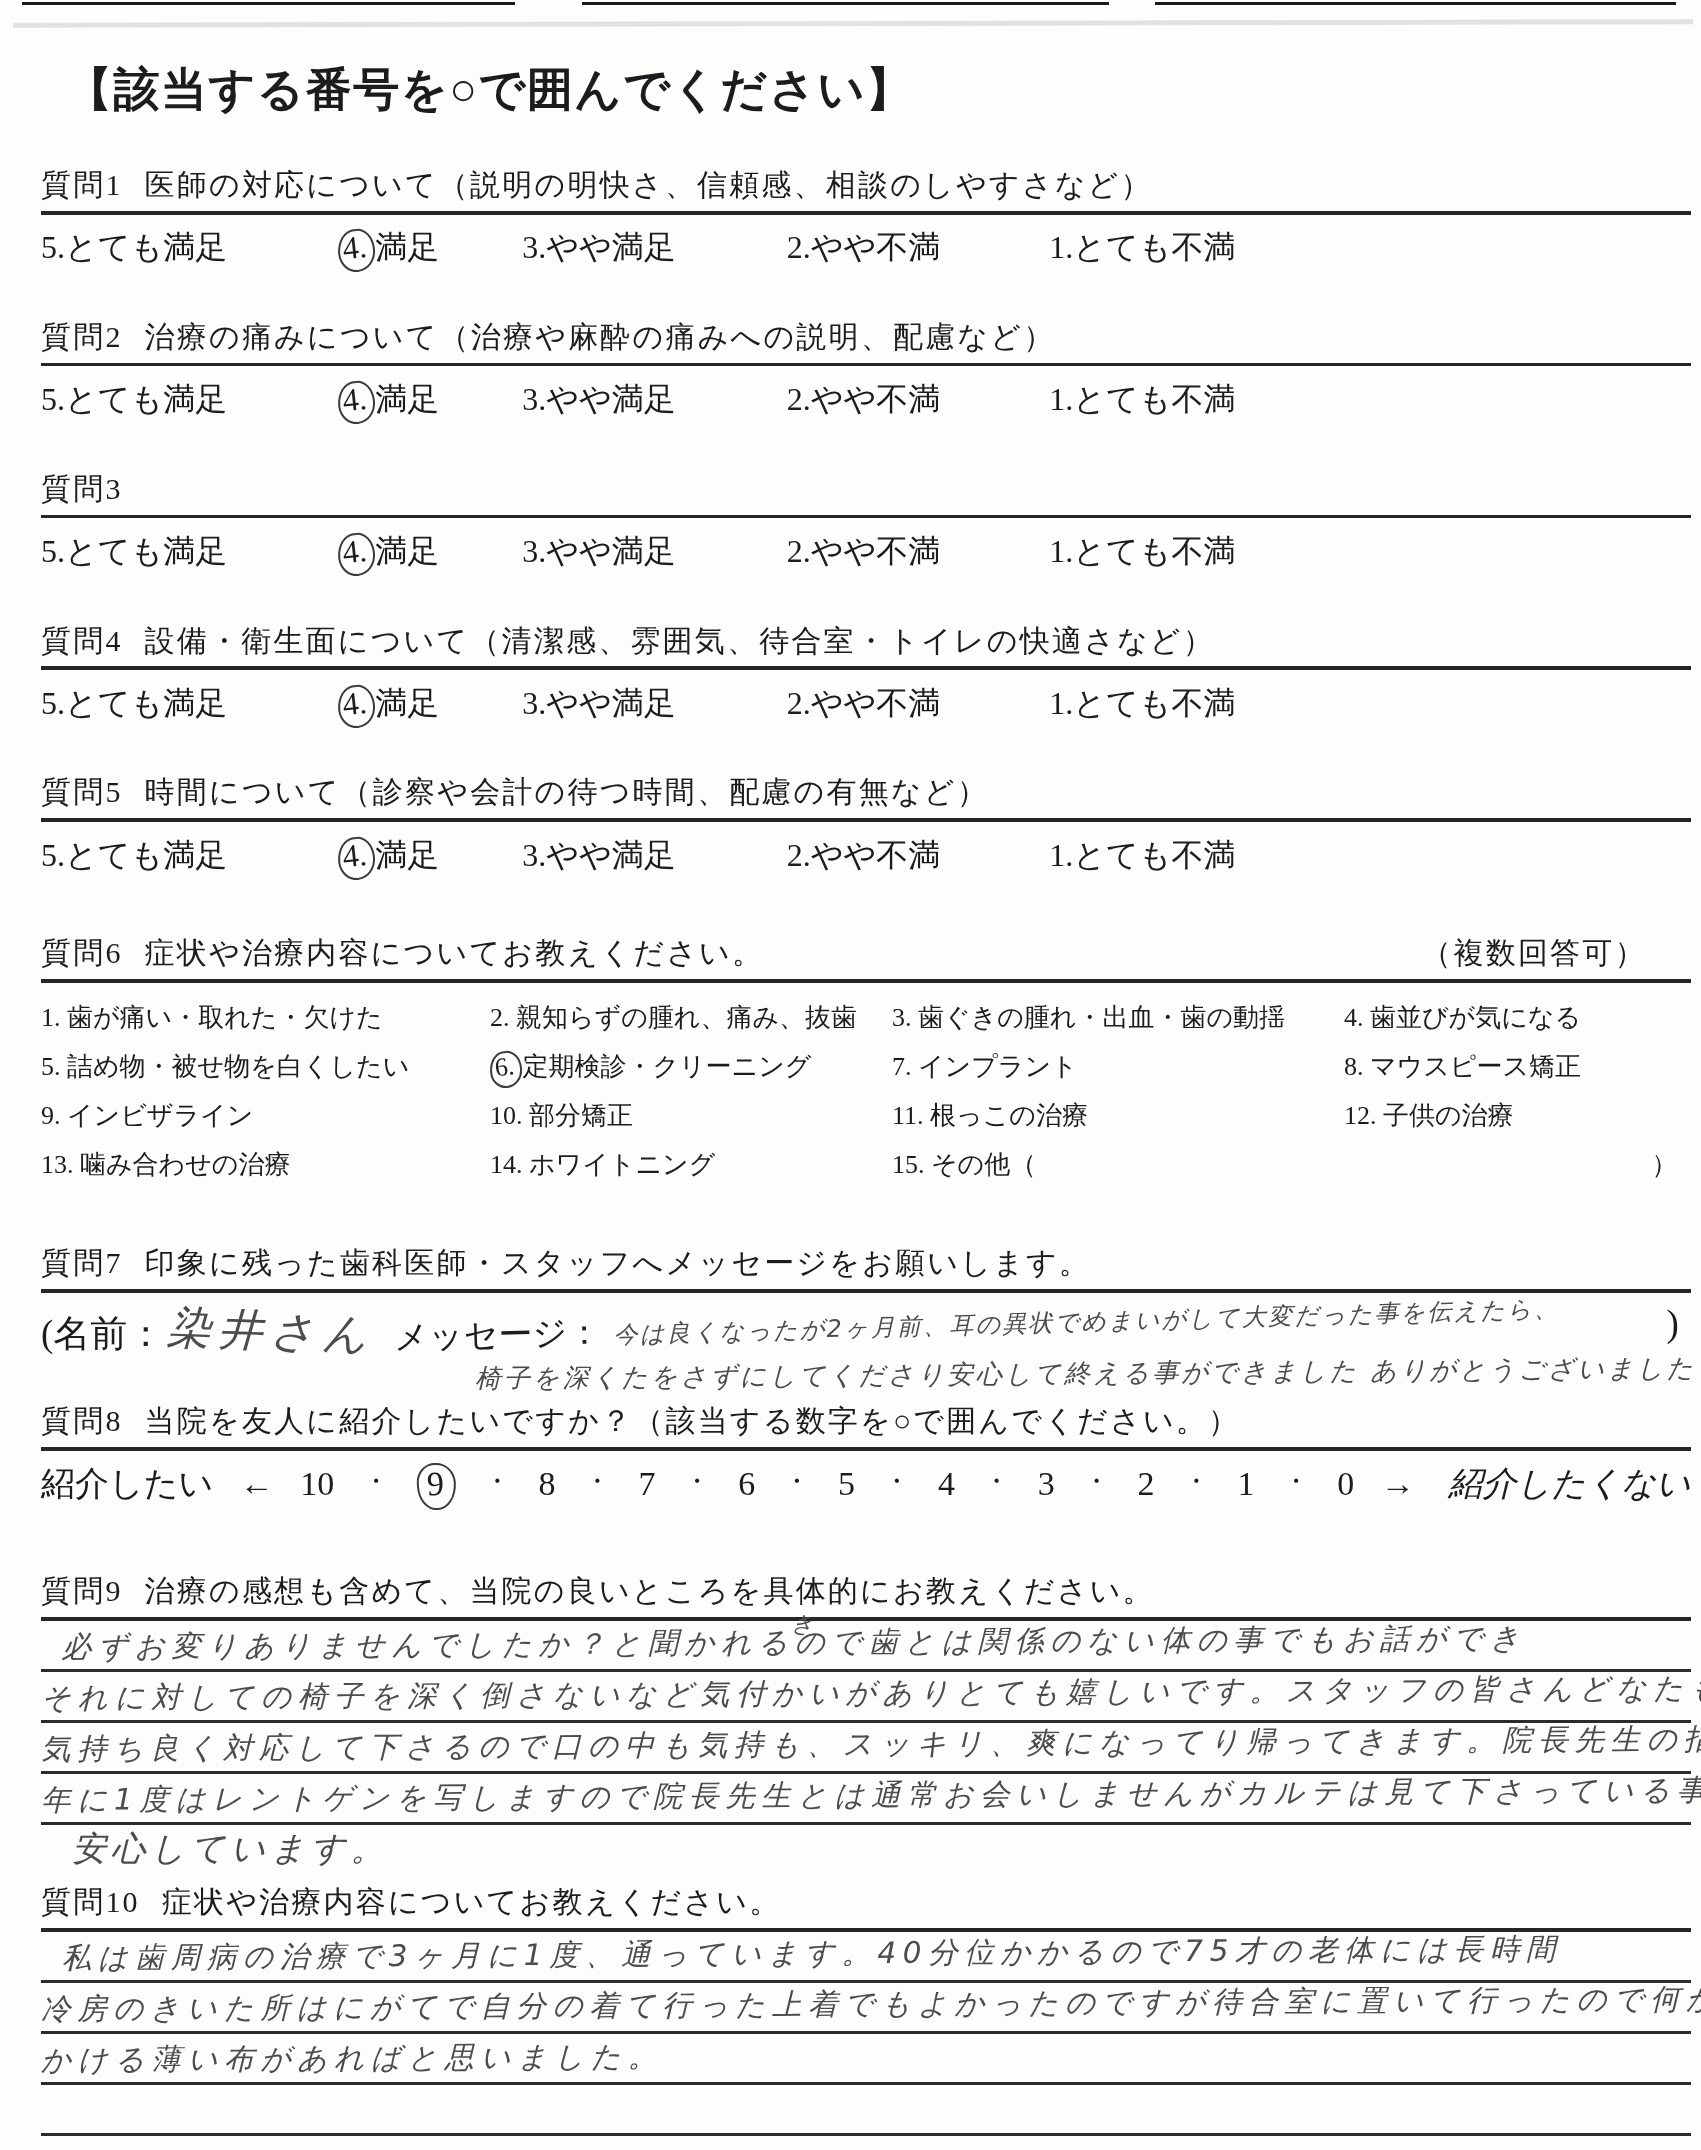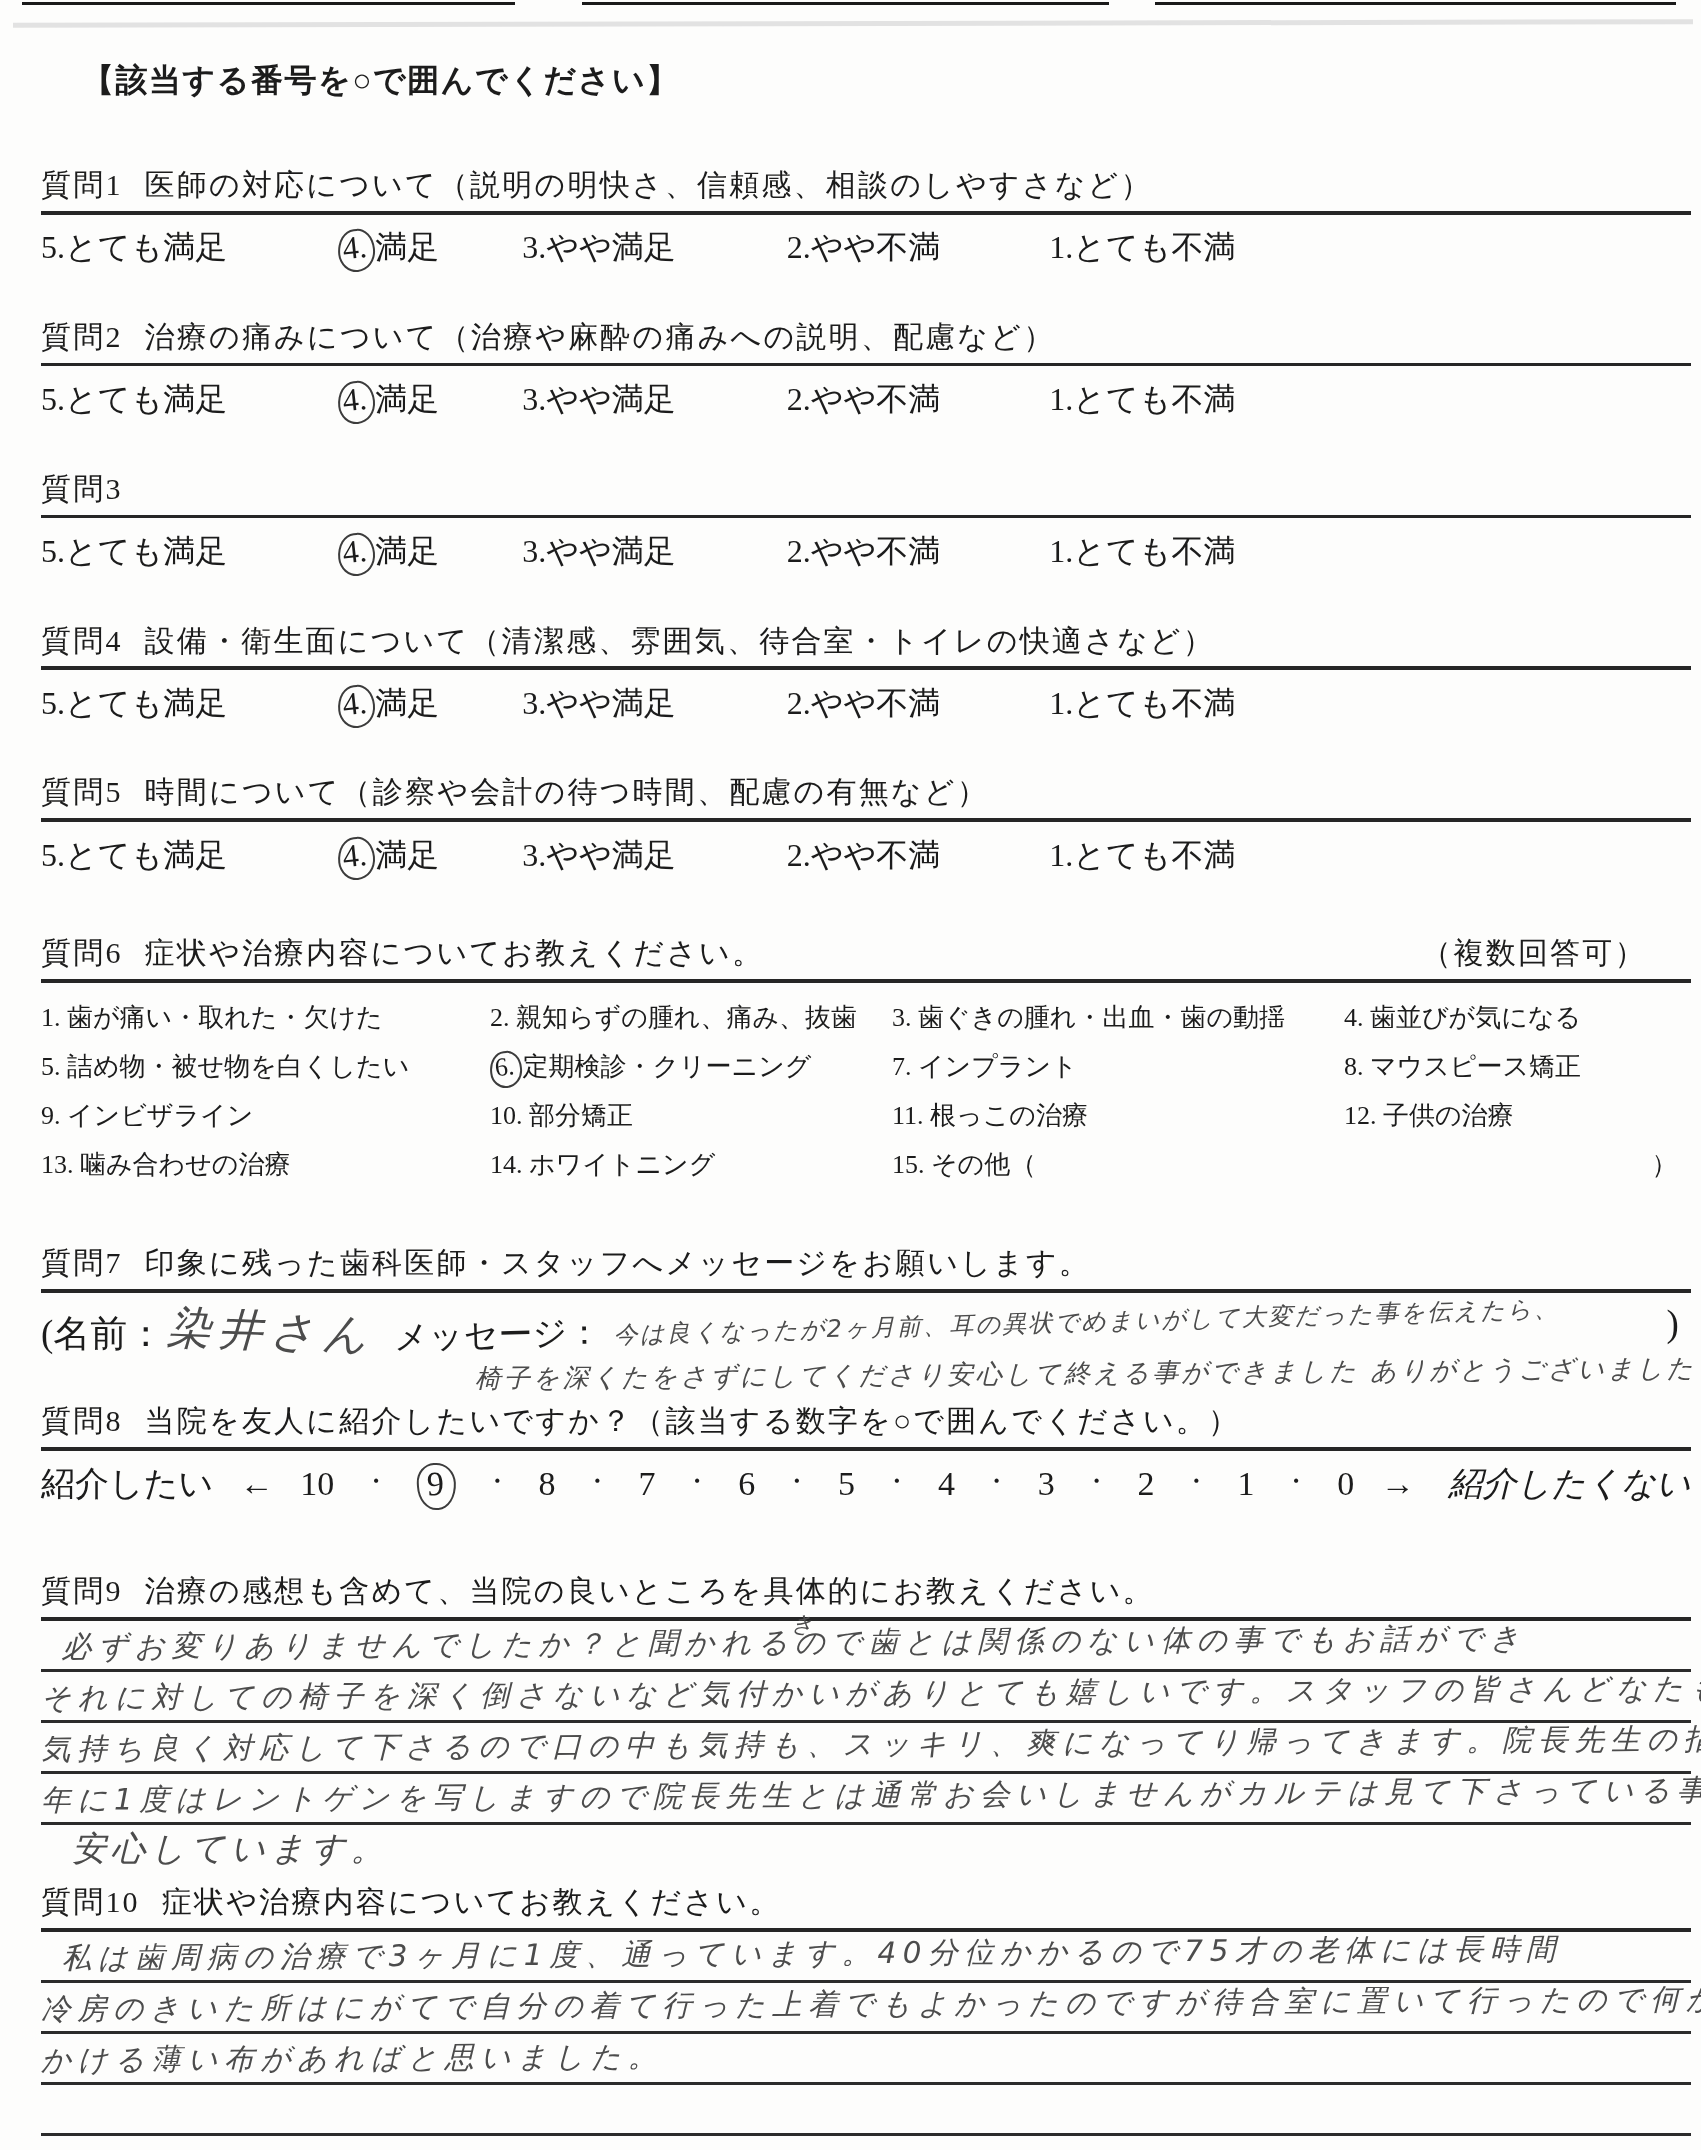--- a/index.html
+++ b/index.html
@@ -8,22 +8,22 @@
     background:#fdfdfc;
     font-family:"Liberation Serif","DejaVu Serif",serif;
     color:#1c1c1c;
     position:relative;
     overflow:hidden;
   }
   .topline { position:absolute; background:#1a1a1a; height:3.7px; top:1.5px; }
   .topline-faint { position:absolute; background:#e2e2e2; height:5.2px; top:20.7px; left:13.3px; right:7.4px; transform:rotate(-0.12deg); }
 
   .page-title {
-    position:absolute; top:59px; left:82px;
-    font-size:32px; font-weight:bold; letter-spacing:1.5px; white-space:nowrap;
+    position:absolute; top:59px; left:66px;
+    font-size:46px; font-weight:bold; letter-spacing:1.5px; white-space:nowrap;
   }
 
   .section { position:absolute; left:41px; right:10.3px; }
 
   .q-head { font-size:30px; letter-spacing:2.2px; white-space:nowrap; line-height:41px; display:flex; }
   .q-head .q-label { margin-right:22px; flex:0 0 auto; }
   .q-head .q-note { margin-left:auto; padding-right:44px; }
 
   .rule { height:3.7px; background:#262626; margin-top:5.9px; }
 

